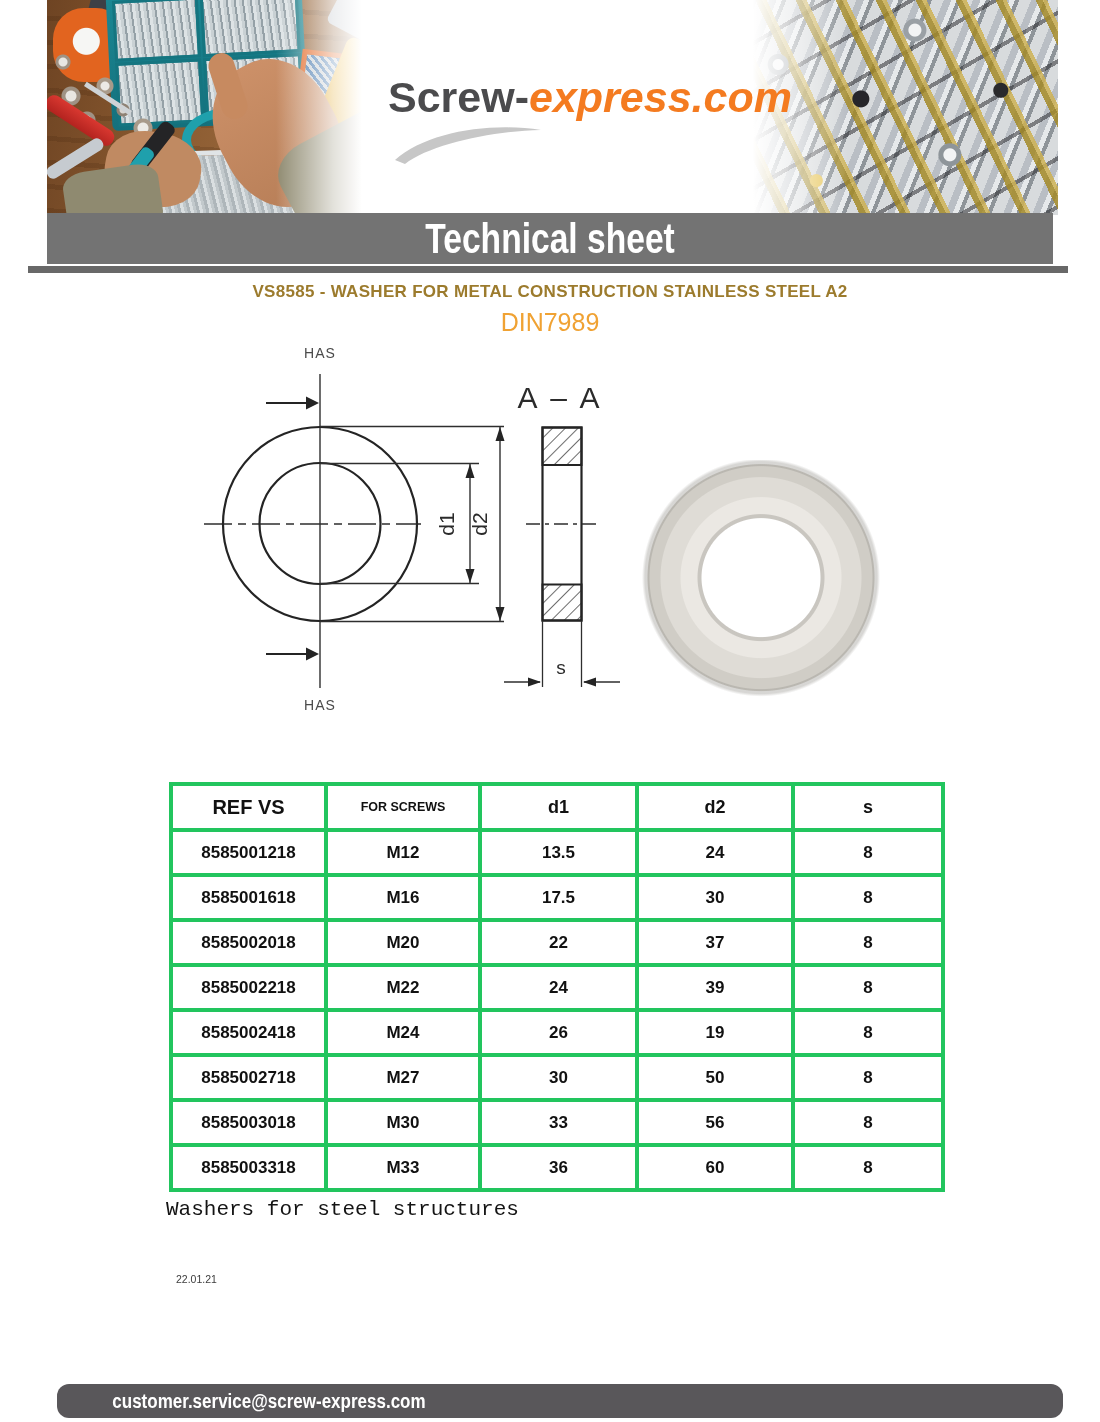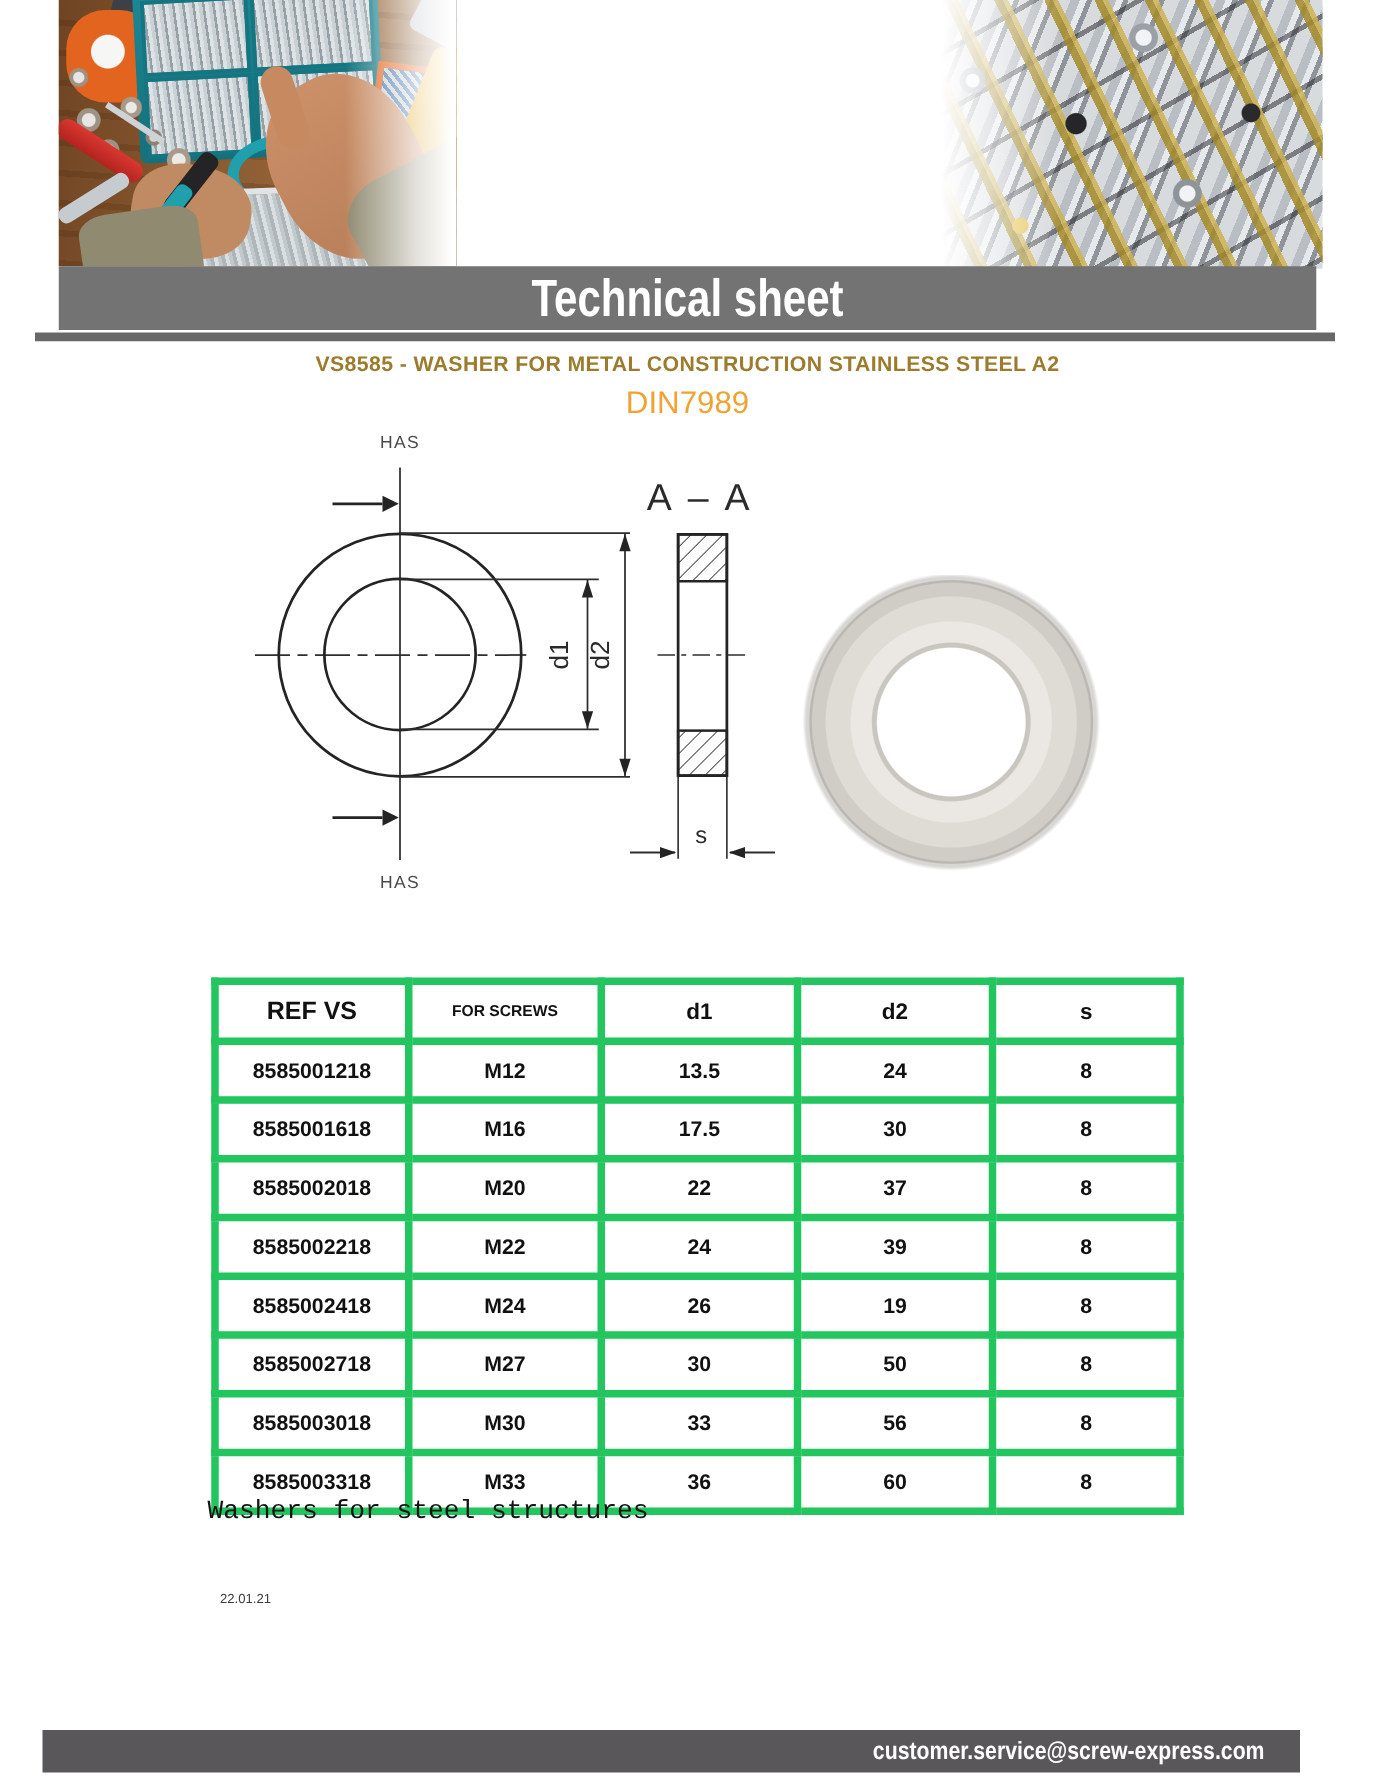--- a/index.html
+++ b/index.html
@@ -77,33 +77,33 @@
   .doc-subtitle{left:47px;top:308px;width:1006px;text-align:center;color:#f0a233;font-size:25px;font-weight:400;}
 
   
   .drawing{left:180px;top:340px;}
   .washer-img{left:641px;top:460px;width:240px;height:240px;background:
       radial-gradient(circle at 50% 49%, rgba(255,255,255,0) 0 111px, rgba(150,148,142,.38) 112px 116px, rgba(0,0,0,0) 119px),
       radial-gradient(circle at 50% 49%, #fff 0 59px, #c9c6c0 60px 63px, #ebe8e3 64px 80px, #dfdcd6 81px 100px, #d0cdc6 101px 113px, rgba(0,0,0,0) 114px);}
 
   
   .spec-table{left:169px;top:782px;border-collapse:collapse;table-layout:fixed;}
-  .spec-table th,.spec-table td{border:6px solid #22c55e;text-align:center;vertical-align:middle;color:#111;
+  .spec-table th,.spec-table td{border:4px solid #22c55e;text-align:center;vertical-align:middle;color:#111;
       font-family:"Liberation Sans",sans-serif;padding:0;}
   .spec-table th{height:42px;}
   .spec-table td{height:41px;font-size:17px;font-weight:700;}
   th.h-ref{font-size:20px;font-weight:700;}
   th.h-for{font-size:12.5px;font-weight:700;}
   th.h-dim{font-size:18px;font-weight:700;}
 
   .caption{left:166px;top:1198px;font-size:21px;color:#141414;font-family:Liberation Mono, monospace;}
   .date{left:176px;top:1273px;font-size:10.5px;color:#3c3c3c;}
 
   
-  .footer{left:34px;top:1384px;width:1006px;height:34px;background:#59575a;text-align:right;line-height:34px;padding:0;}
+  .footer{left:57px;top:1384px;width:1006px;height:34px;background:#59575a;text-align:left;line-height:34px;padding:0;border-radius:12px;}
   .footer-text{display:inline-block;margin-right:28px;transform:scaleX(.85);transform-origin:right center;
       color:#fff;font-size:20px;font-weight:700;}
 </style>
 </head>
 <body>
 
 <div class="page">
 
   <div class="abs photo-left">
     <div class="pegboard"></div>
@@ -130,20 +130,26 @@
     <div class="tool-l"></div>
     <div class="grip-l"></div>
     <div class="sleeve-l"></div>
     <div class="fade-r"></div>
   </div>
 
   <div class="abs photo-right">
     <div class="abs fade-l"></div>
   </div>
 
+  <div class="abs logo">
+    <div class="logo-text"><span class="logo-gray">Screw-</span><span class="logo-orange">express.com</span></div>
+    <svg class="logo-swoosh" viewBox="0 0 150 44">
+      <path d="M2,38 C34,10 96,0 148,8 C100,9 38,22 12,42 Z" fill="#c7c7c7"></path>
+    </svg>
+  </div>
 
   <div class="abs banner">
     <span class="banner-text">Technical sheet</span>
   </div>
   <div class="abs divider"></div>
 
   <div class="abs doc-title">VS8585 - WASHER FOR METAL CONSTRUCTION STAINLESS STEEL A2</div>
   <div class="abs doc-subtitle">DIN7989</div>
 
   <svg class="abs drawing" width="490" height="380" viewBox="180 340 490 380">

